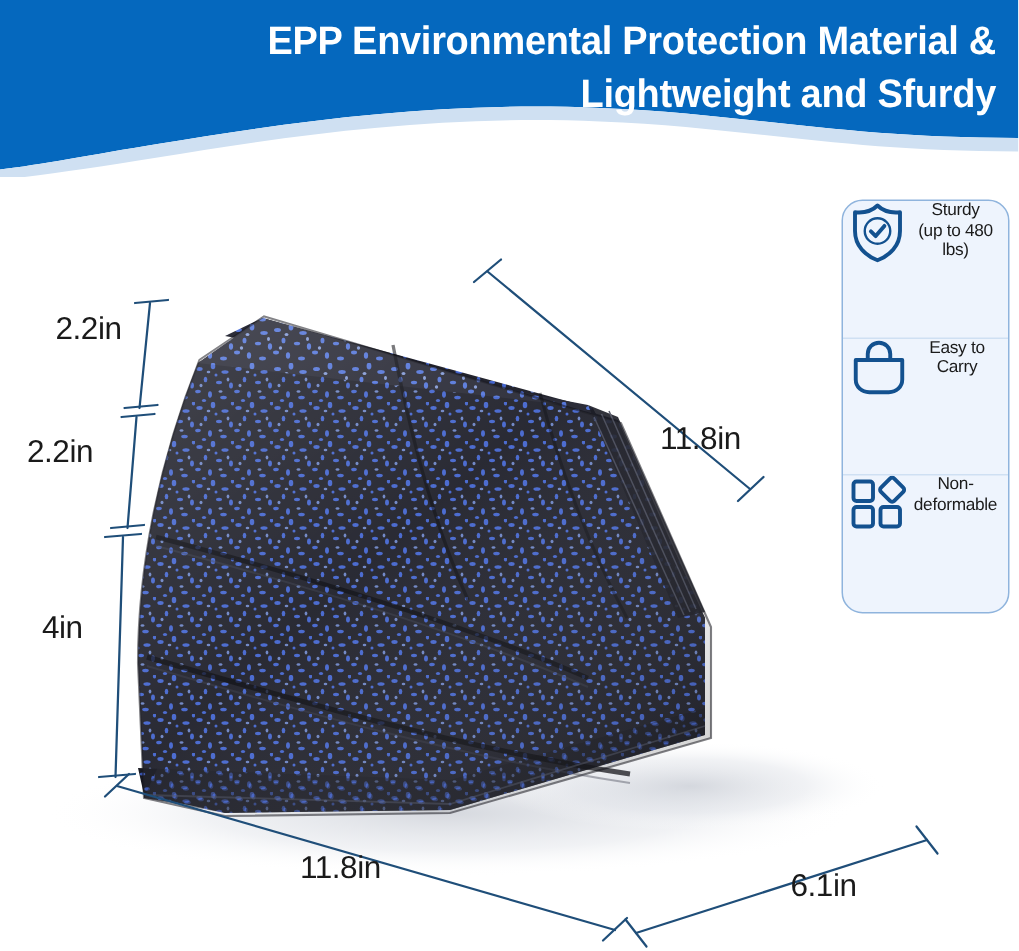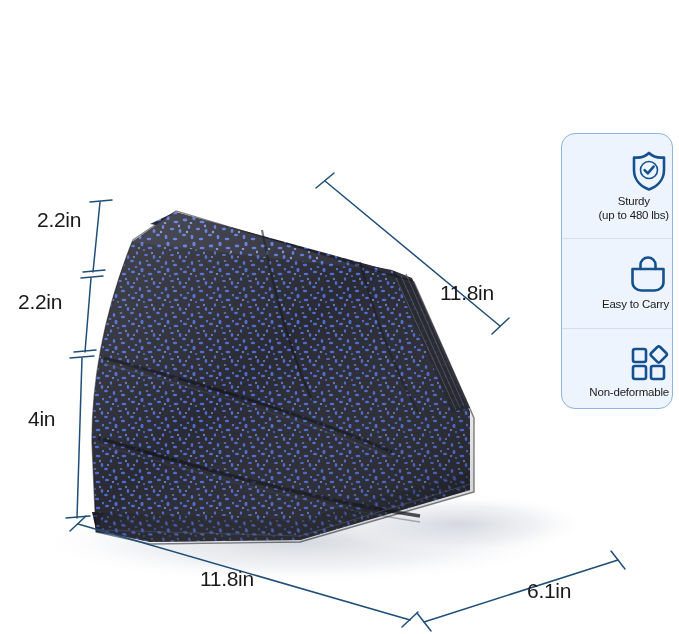--- a/index.html
+++ b/index.html
@@ -100,24 +100,24 @@
     border: 1px solid #8fb4dd;
     border-radius: 14px;
     display: flex;
     flex-direction: column;
     align-items: stretch;
     overflow: hidden;
   }
   .feature-card {
     flex: 1 1 0;
     display: flex;
-    flex-direction: column;
-    align-items: flex-end;
+    flex-direction: row;
+    align-items: flex-start;
     justify-content: center;
-    padding: 16px 3px;
+    padding: 0 3px;
     box-sizing: border-box;
   }
   .feature-card + .feature-card {
     border-top: 1px solid #cfe0f3;
   }
   .feature-icon {
     display: block;
     line-height: 0;
     margin-bottom: 3px;
   }
@@ -129,20 +129,31 @@
     text-align: center;
     white-space: pre-line;
     letter-spacing: -0.2px;
   }
 </style>
 </head>
 <body>
 
 <div id="page">
 
+  <div id="header-band">
+    <svg id="header-bg" viewBox="0 0 679 118" preserveAspectRatio="none">
+      <path d="M0,0 L679,0 L679,92 C560,92 500,76 400,72
+               C290,67 190,82 105,96 C62,103 26,110 0,113 Z" fill="#0568be"></path>
+      <path d="M0,113 C26,110 62,103 105,96 C190,82 290,67 400,72
+               C500,76 560,92 679,92 L679,101 C560,101 500,85 400,81
+               C290,76 190,91 105,105 C62,112 26,117 0,120 Z" fill="#cfe0f2"></path>
+    </svg>
+    <div id="header-title">EPP Environmental Protection Material &amp;
+Lightweight and Sfurdy</div>
+  </div>
 
   <div id="product-stage">
     <svg id="product-photo" viewBox="0 0 679 522" preserveAspectRatio="none">
       <defs>
 
         <pattern id="speckle" width="26" height="26" patternUnits="userSpaceOnUse">
           <rect width="26" height="26" fill="#23242e"></rect>
           <g fill="#4667cf">
             <ellipse cx="3" cy="4" rx="2.1" ry="1.3"></ellipse>
             <ellipse cx="12" cy="2" rx="1.5" ry="2.2"></ellipse>

